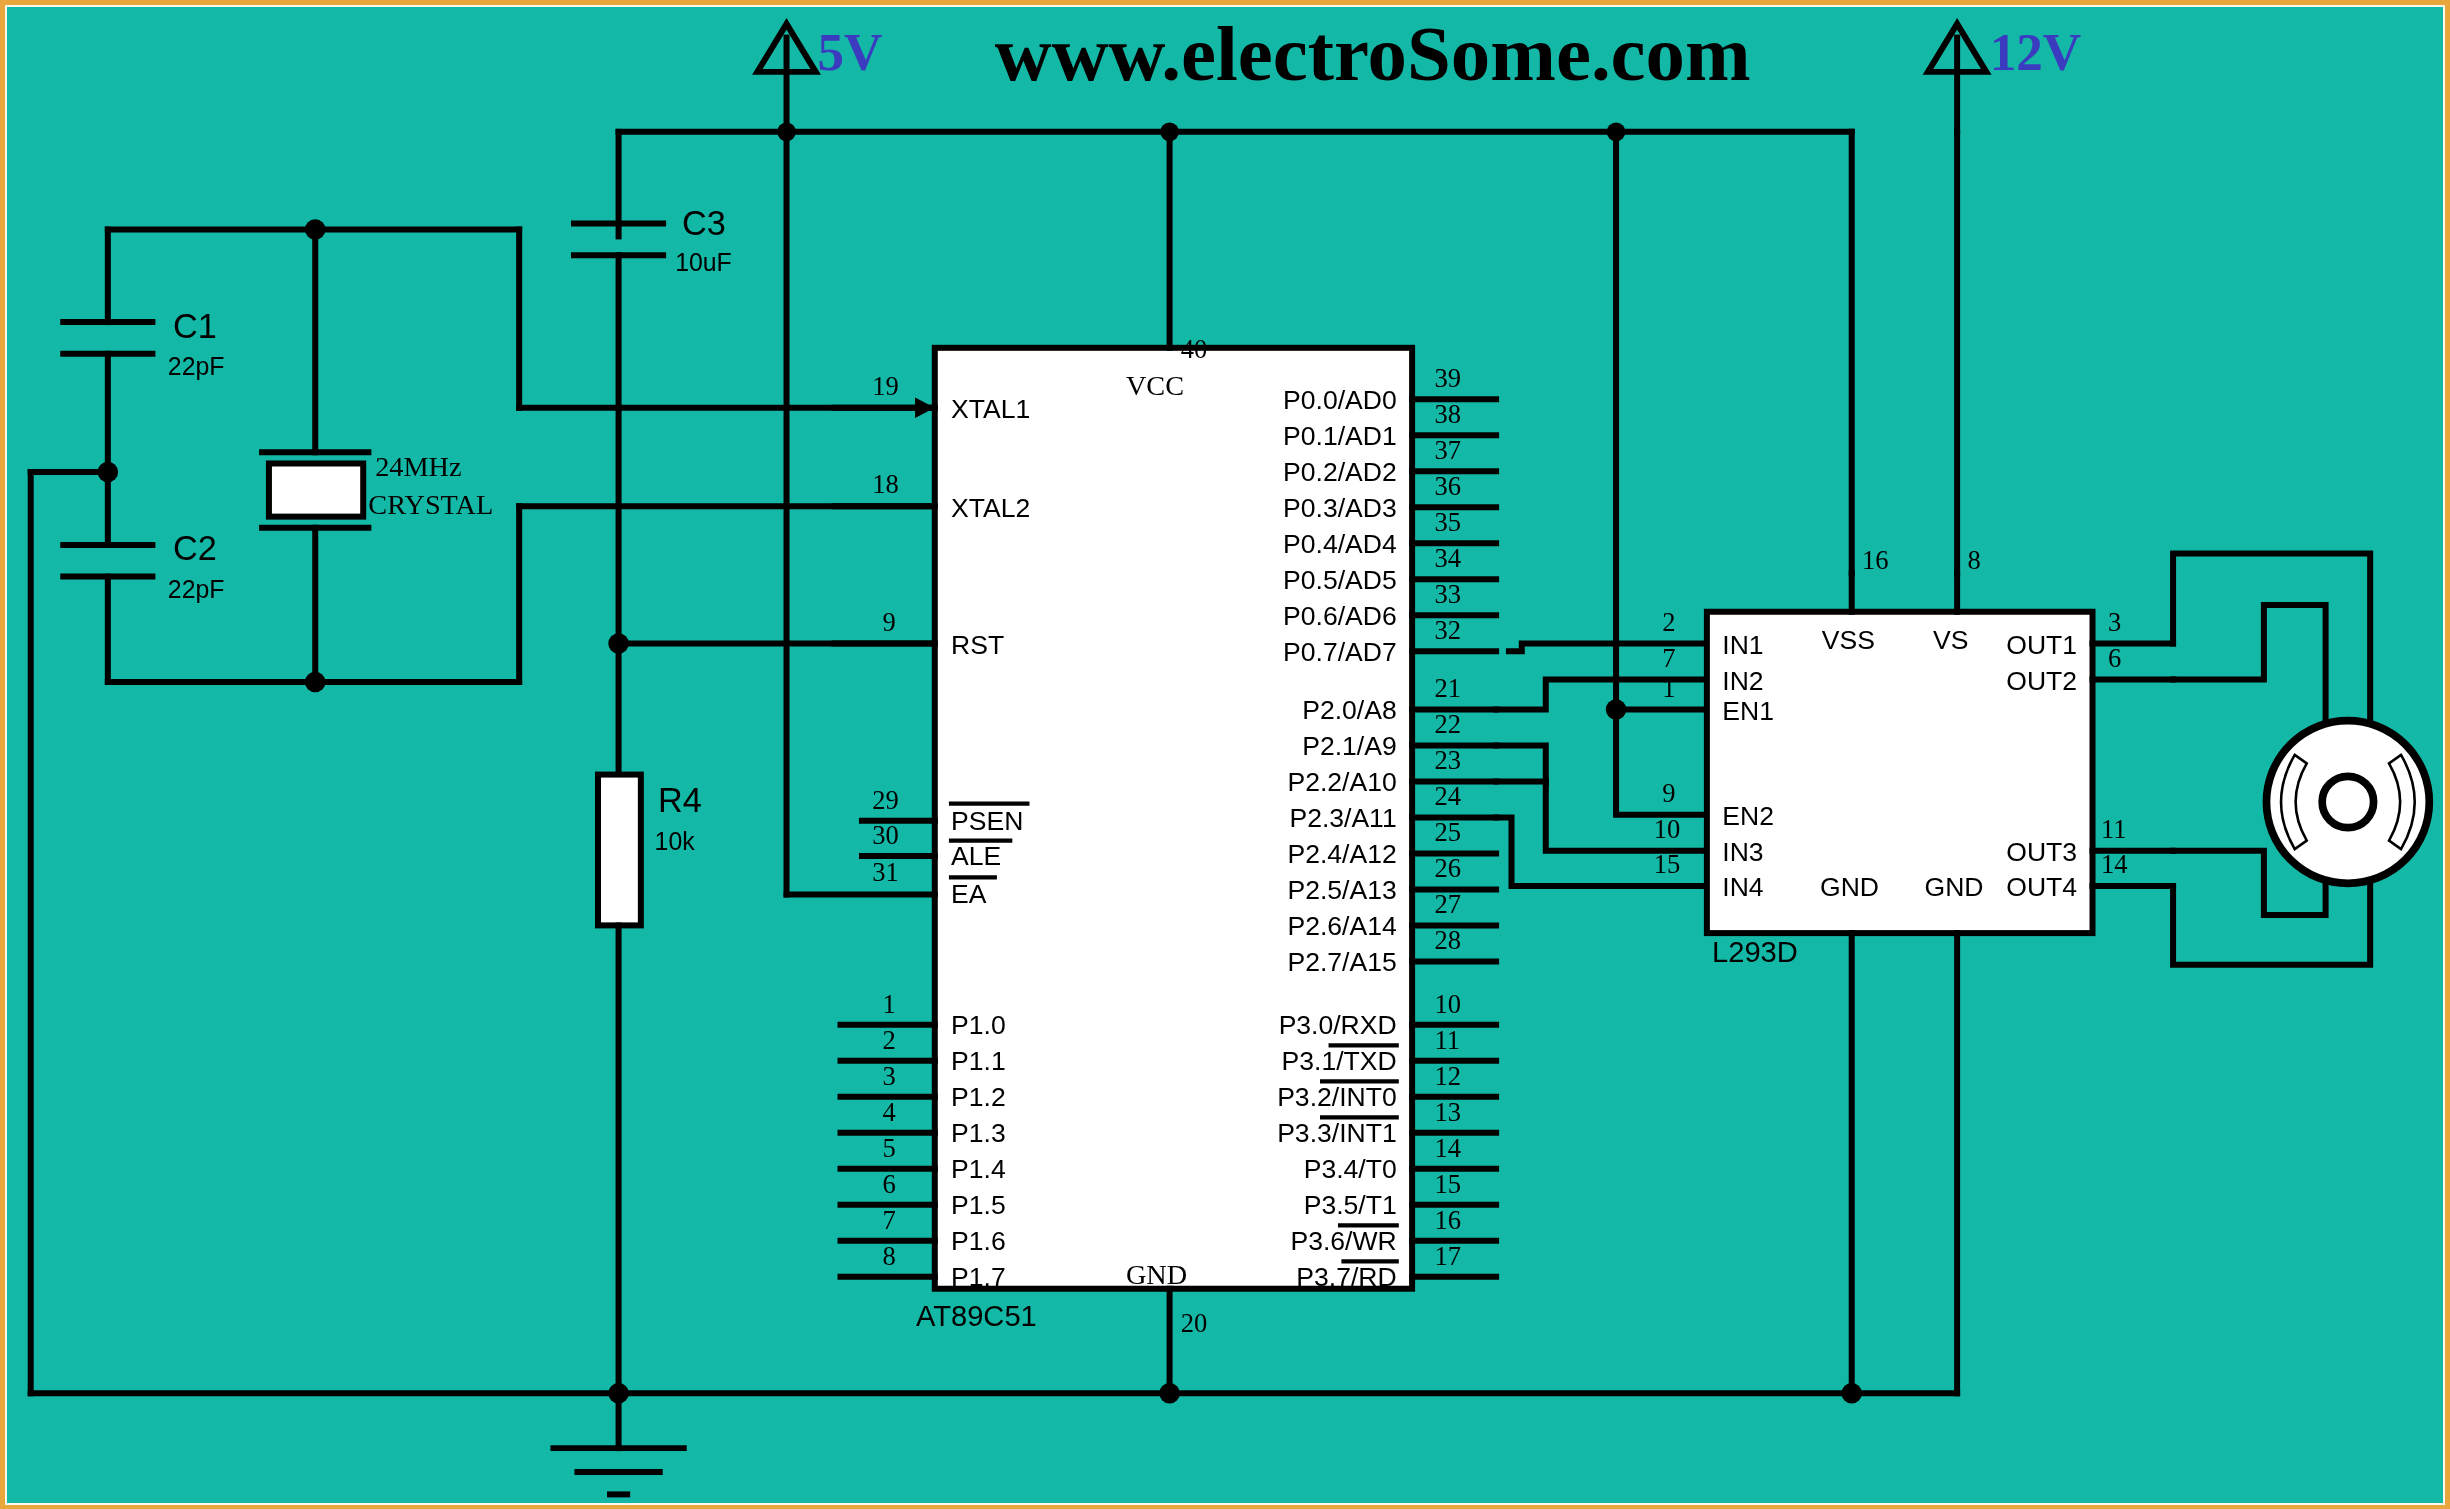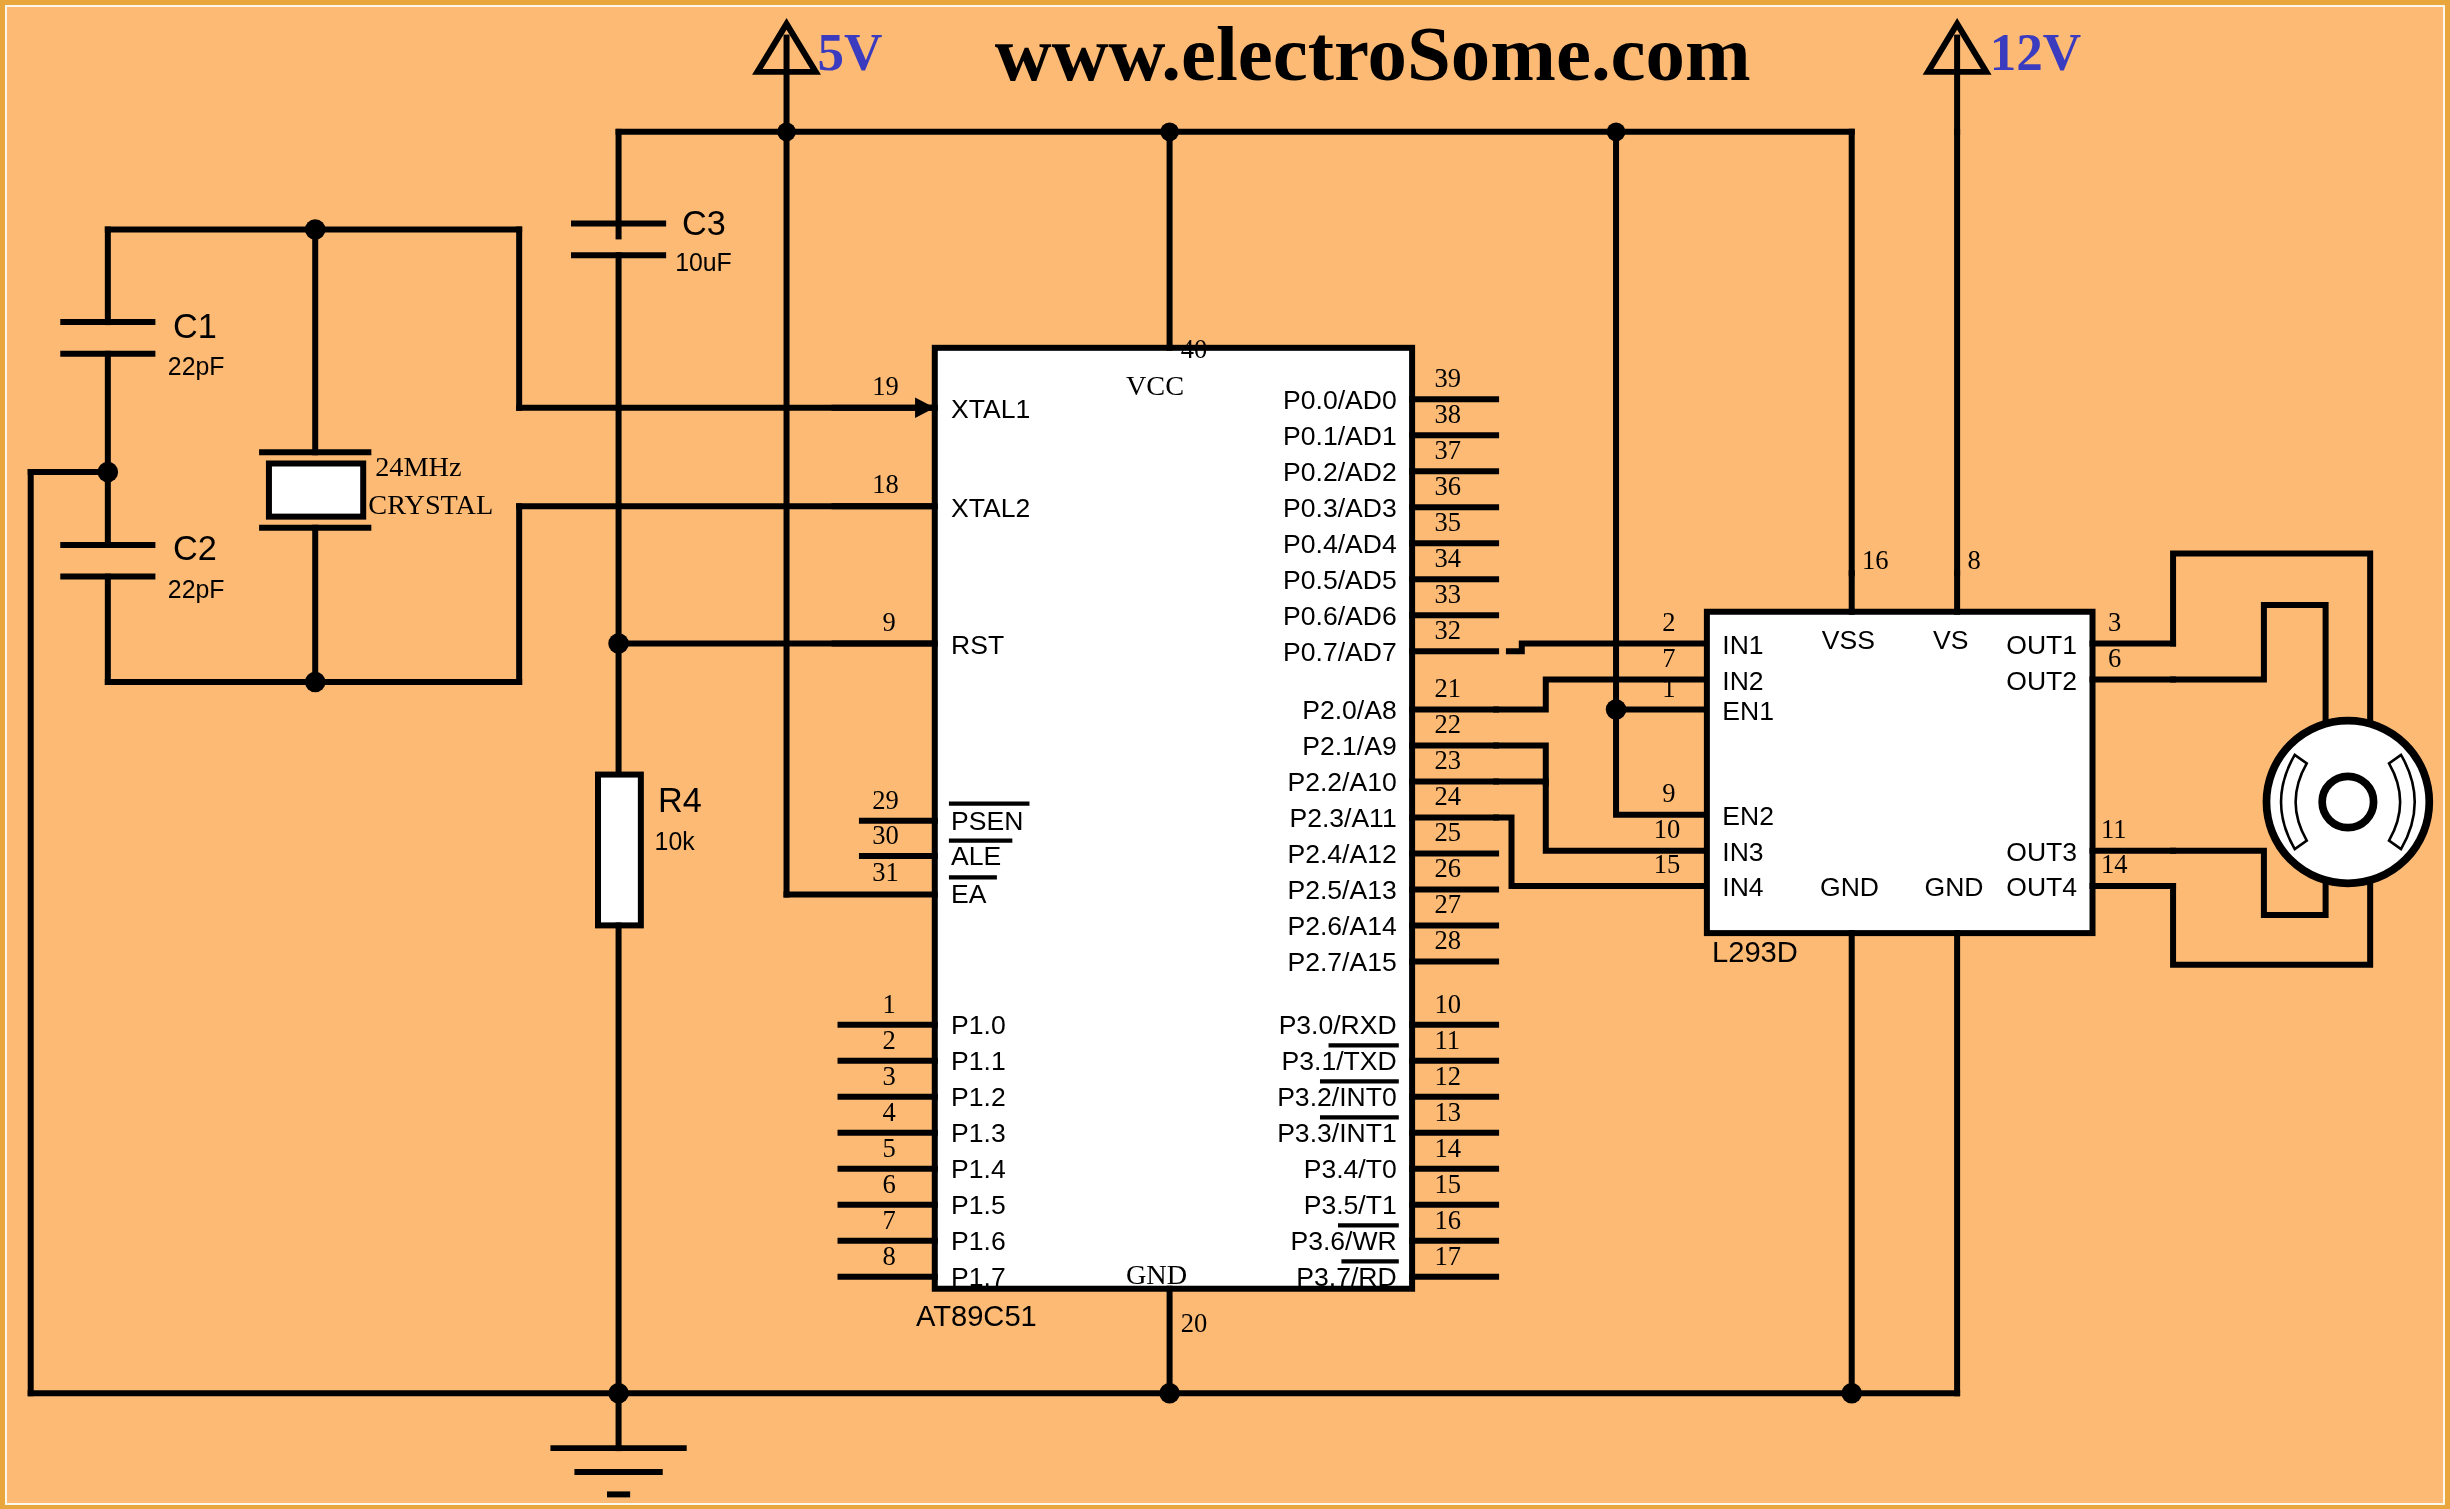--- a/index.html
+++ b/index.html
@@ -1,20 +1,20 @@
 <!DOCTYPE html>
 <html style="font-size:13.7px"><head>
 <meta charset="utf-8">
 <style>
   html,body{margin:0;padding:0;background:#ffffff;}
   body{font-family:"Liberation Sans",sans-serif;}
   #page{
     position:relative;
     width:2450px;height:1510px;
-    background:#fdba74;
+    background:#14b8a6;
     border:5.1px solid #e8a63c;
     box-sizing:border-box;
     overflow:hidden;
   }
   #page::after{
     content:"";position:absolute;inset:0;
     border:2.6px solid #fbf7ea;pointer-events:none;
   }
   svg.sheet{position:absolute;left:0;top:0;width:2450px;height:1510px;}
   .wire{stroke:#000;stroke-width:7;fill:none;stroke-linecap:square;}

